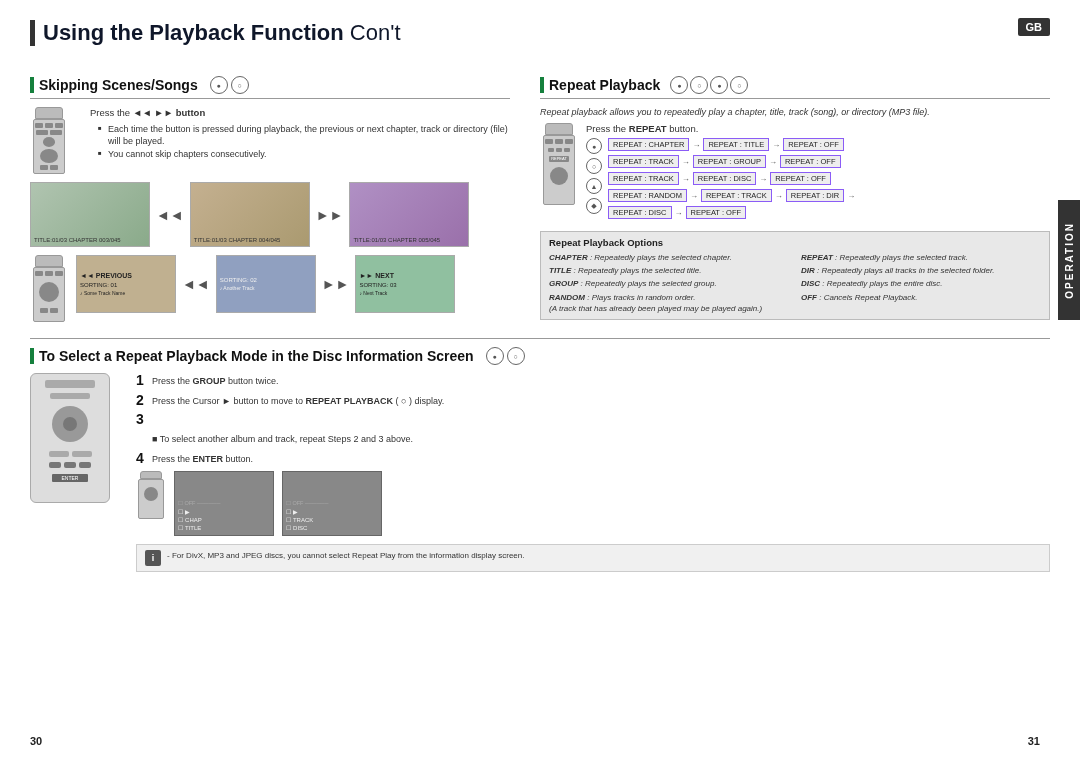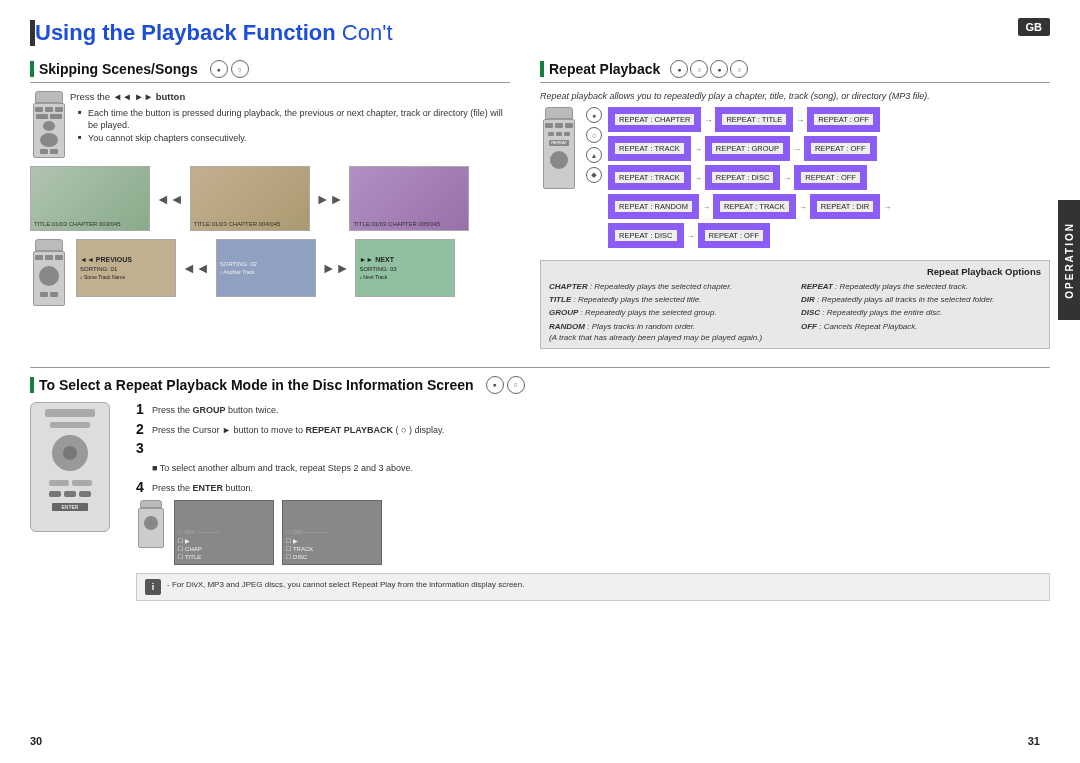--- a/index.html
+++ b/index.html
@@ -54,22 +54,23 @@
       writing-mode: vertical-rl;
       transform: rotate(180deg);
       letter-spacing: 2px;
       text-transform: uppercase;
     }
 
     
     .page-title {
       font-size: 22px;
       font-weight: bold;
-      color: #1d4ed8;
-      margin-bottom: 14px;
+      color: #0f172a;
+      margin-bottom: 30px;
+      padding-left: 8px;
       border-left: 5px solid #333;
     }
 
     
     .two-col {
       display: flex;
       gap: 30px;
       width: 100%;
     }
     .left-col {
@@ -184,42 +185,41 @@
     }
     .mode-chain {
       display: flex;
       align-items: center;
       gap: 3px;
       margin-bottom: 4px;
       font-size: 8px;
     }
     .mode-box {
       background: #eee;
-      border: 7px solid #8b5cf6;
+      border: 1px solid #8b5cf6;
       padding: 1px 4px;
       font-size: 7.5px;
       white-space: nowrap;
     }
     .mode-arrow {
       font-size: 8px;
       color: #555;
     }
 
     
     .options-box {
       background: #e8e8e8;
       border: 1px solid #bbb;
       padding: 5px 8px;
       margin-bottom: 8px;
     }
     .options-title {
       font-size: 9.5px;
       font-weight: bold;
       margin-bottom: 4px;
-      text-align: right;
     }
     .options-grid {
       display: grid;
       grid-template-columns: 1fr 1fr;
       gap: 2px 12px;
     }
     .option-item {
       font-size: 8px;
       color: #333;
       line-height: 1.4;
@@ -448,21 +448,21 @@
     <div class="left-col">
 
       <div class="section-header">
         <div class="section-title">Skipping Scenes/Songs</div>
         <div class="section-icons">
           <div class="icon-circle">●</div>
           <div class="icon-circle">○</div>
         </div>
       </div>
 
-      <div style="display:flex; gap:2px; margin-bottom:8px;">
+      <div style="display:flex; gap:22px; margin-bottom:8px;">
         <div class="small-remote-illus">
           <div class="sr-top"></div>
           <div class="sr-body">
             <div class="sr-btn-row">
               <div class="sr-btn"></div>
               <div class="sr-btn"></div>
               <div class="sr-btn"></div>
             </div>
             <div class="sr-btn-row">
               <div class="sr-btn" style="width:12px;"></div>
@@ -583,20 +583,23 @@
                 <div class="sr-btn" style="width:6px;height:4px;"></div>
                 <div class="sr-btn" style="width:6px;height:4px;"></div>
               </div>
               <div style="background:#888;width:20px;height:6px;border-radius:1px;margin-top:2px;font-size:4px;color:#fff;text-align:center;line-height:6px;">REPEAT</div>
               <div class="sr-dpad" style="margin-top:3px;"></div>
             </div>
           </div>
         </div>
 
         <div class="repeat-chains">
+          <div class="instruction-text" style="margin-bottom:4px;">
+            Press the <strong>REPEAT</strong> button.
+          </div>
 
           <div style="display:flex; gap:6px;">
 
             <div style="display:flex;flex-direction:column;gap:4px;">
               <div class="icon-circle" style="width:16px;height:16px;">●</div>
               <div class="icon-circle" style="width:16px;height:16px;">○</div>
               <div class="icon-circle" style="width:16px;height:16px;">▲</div>
               <div class="icon-circle" style="width:16px;height:16px;">◆</div>
             </div>
 

